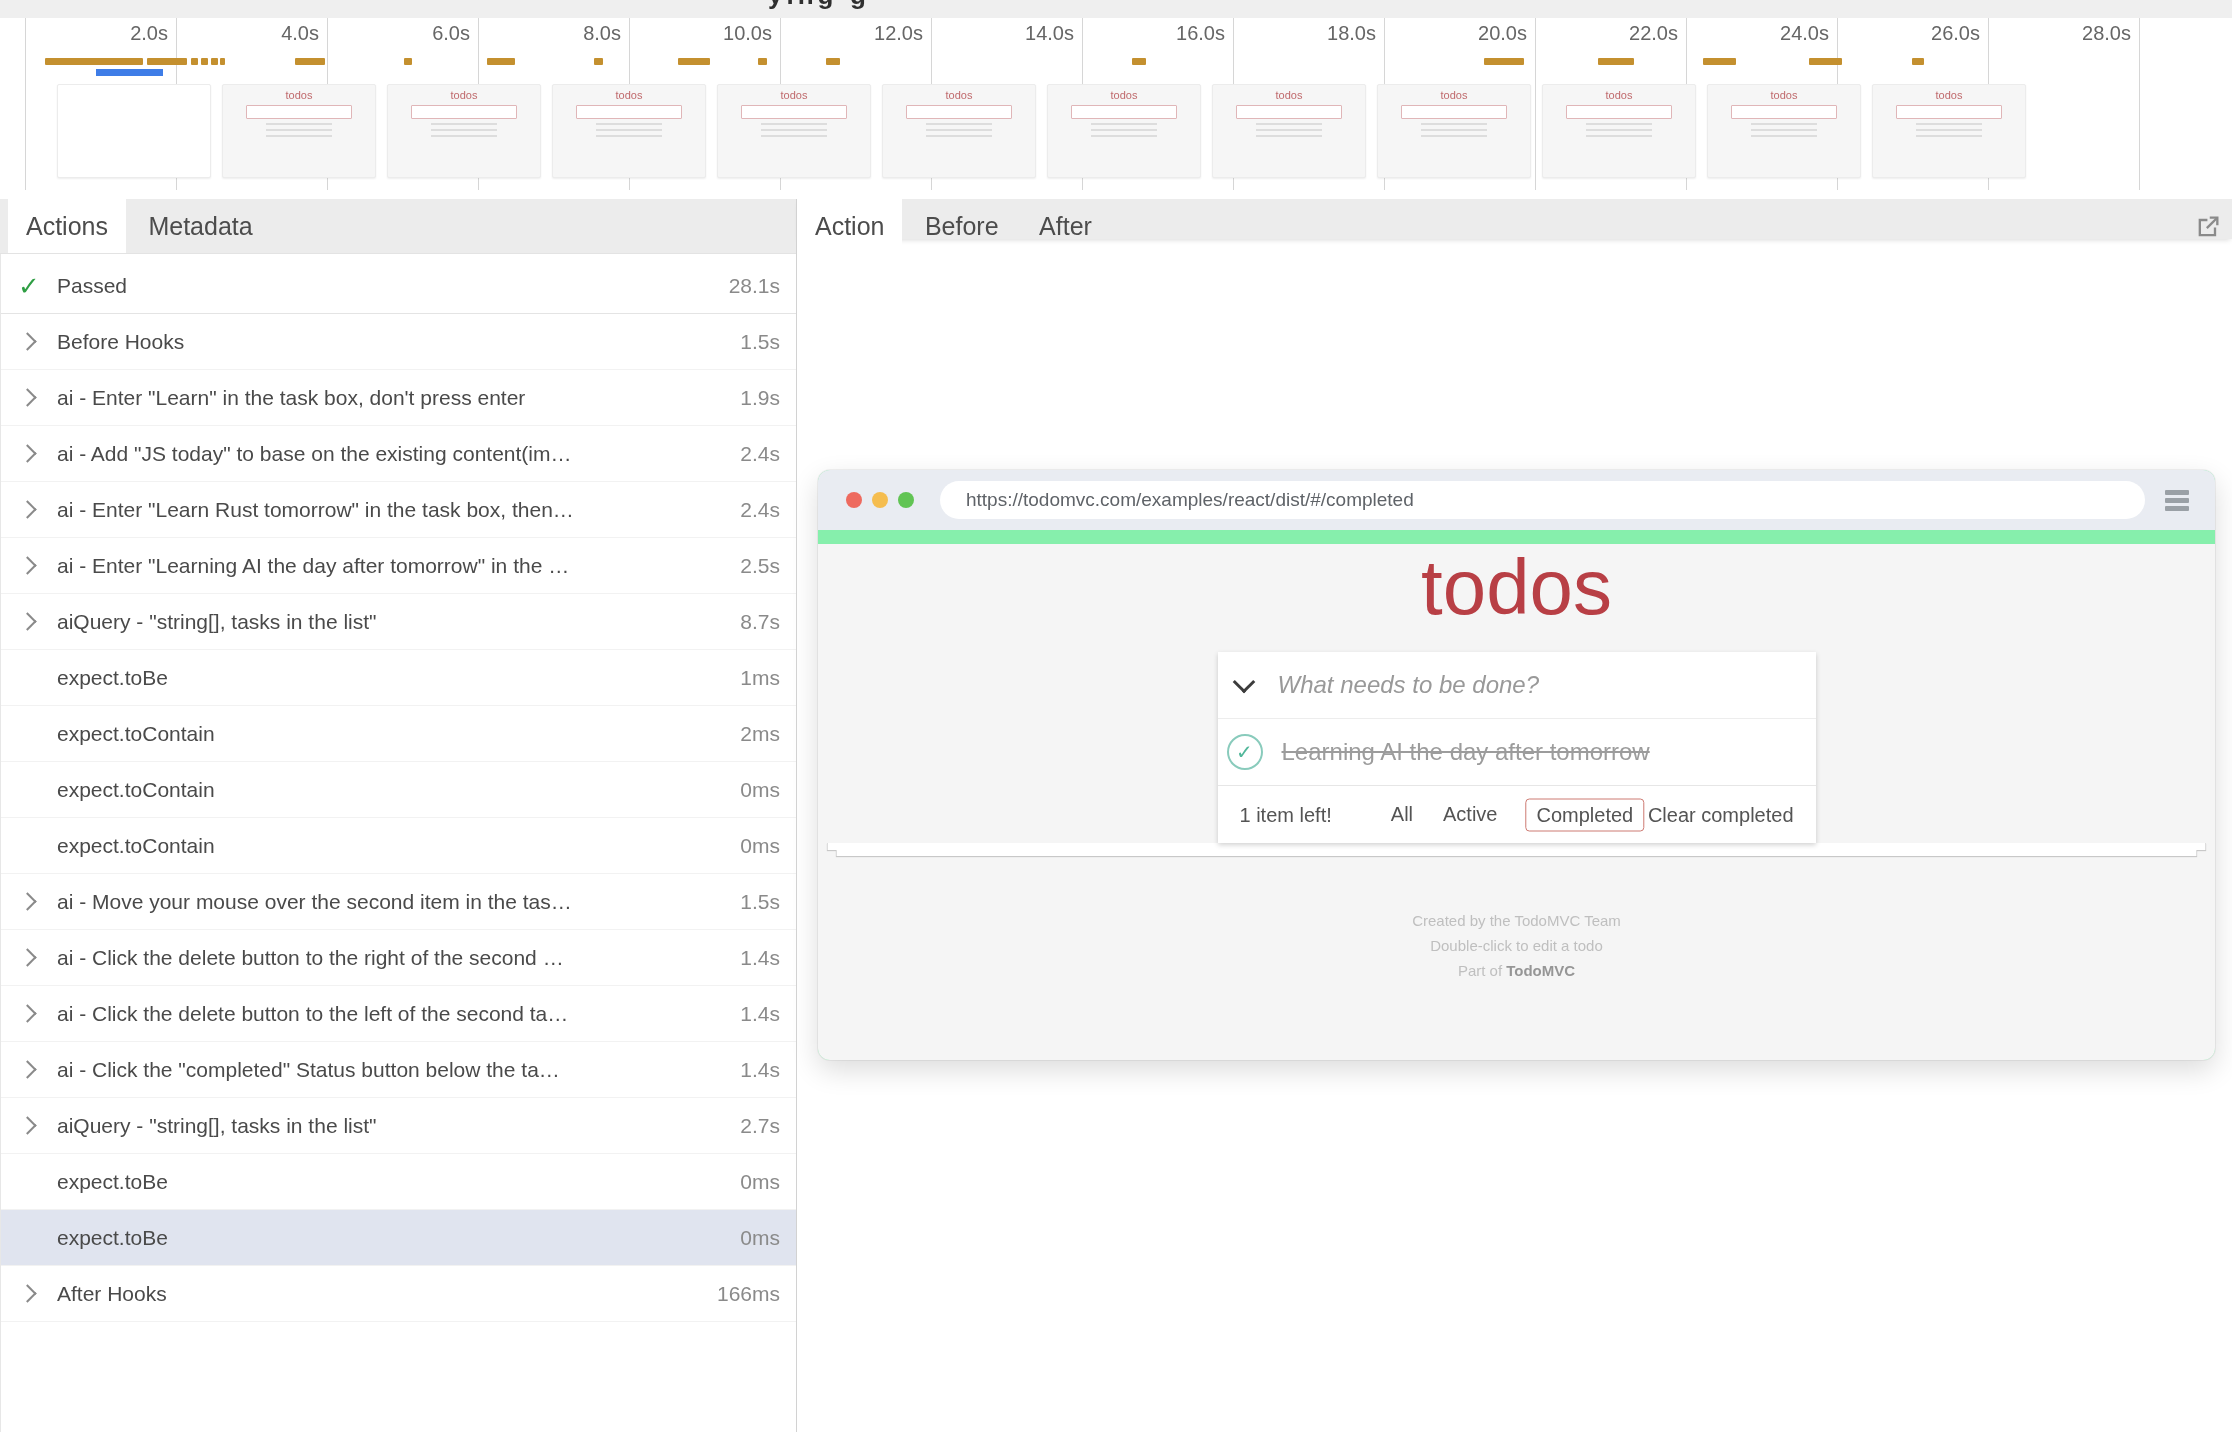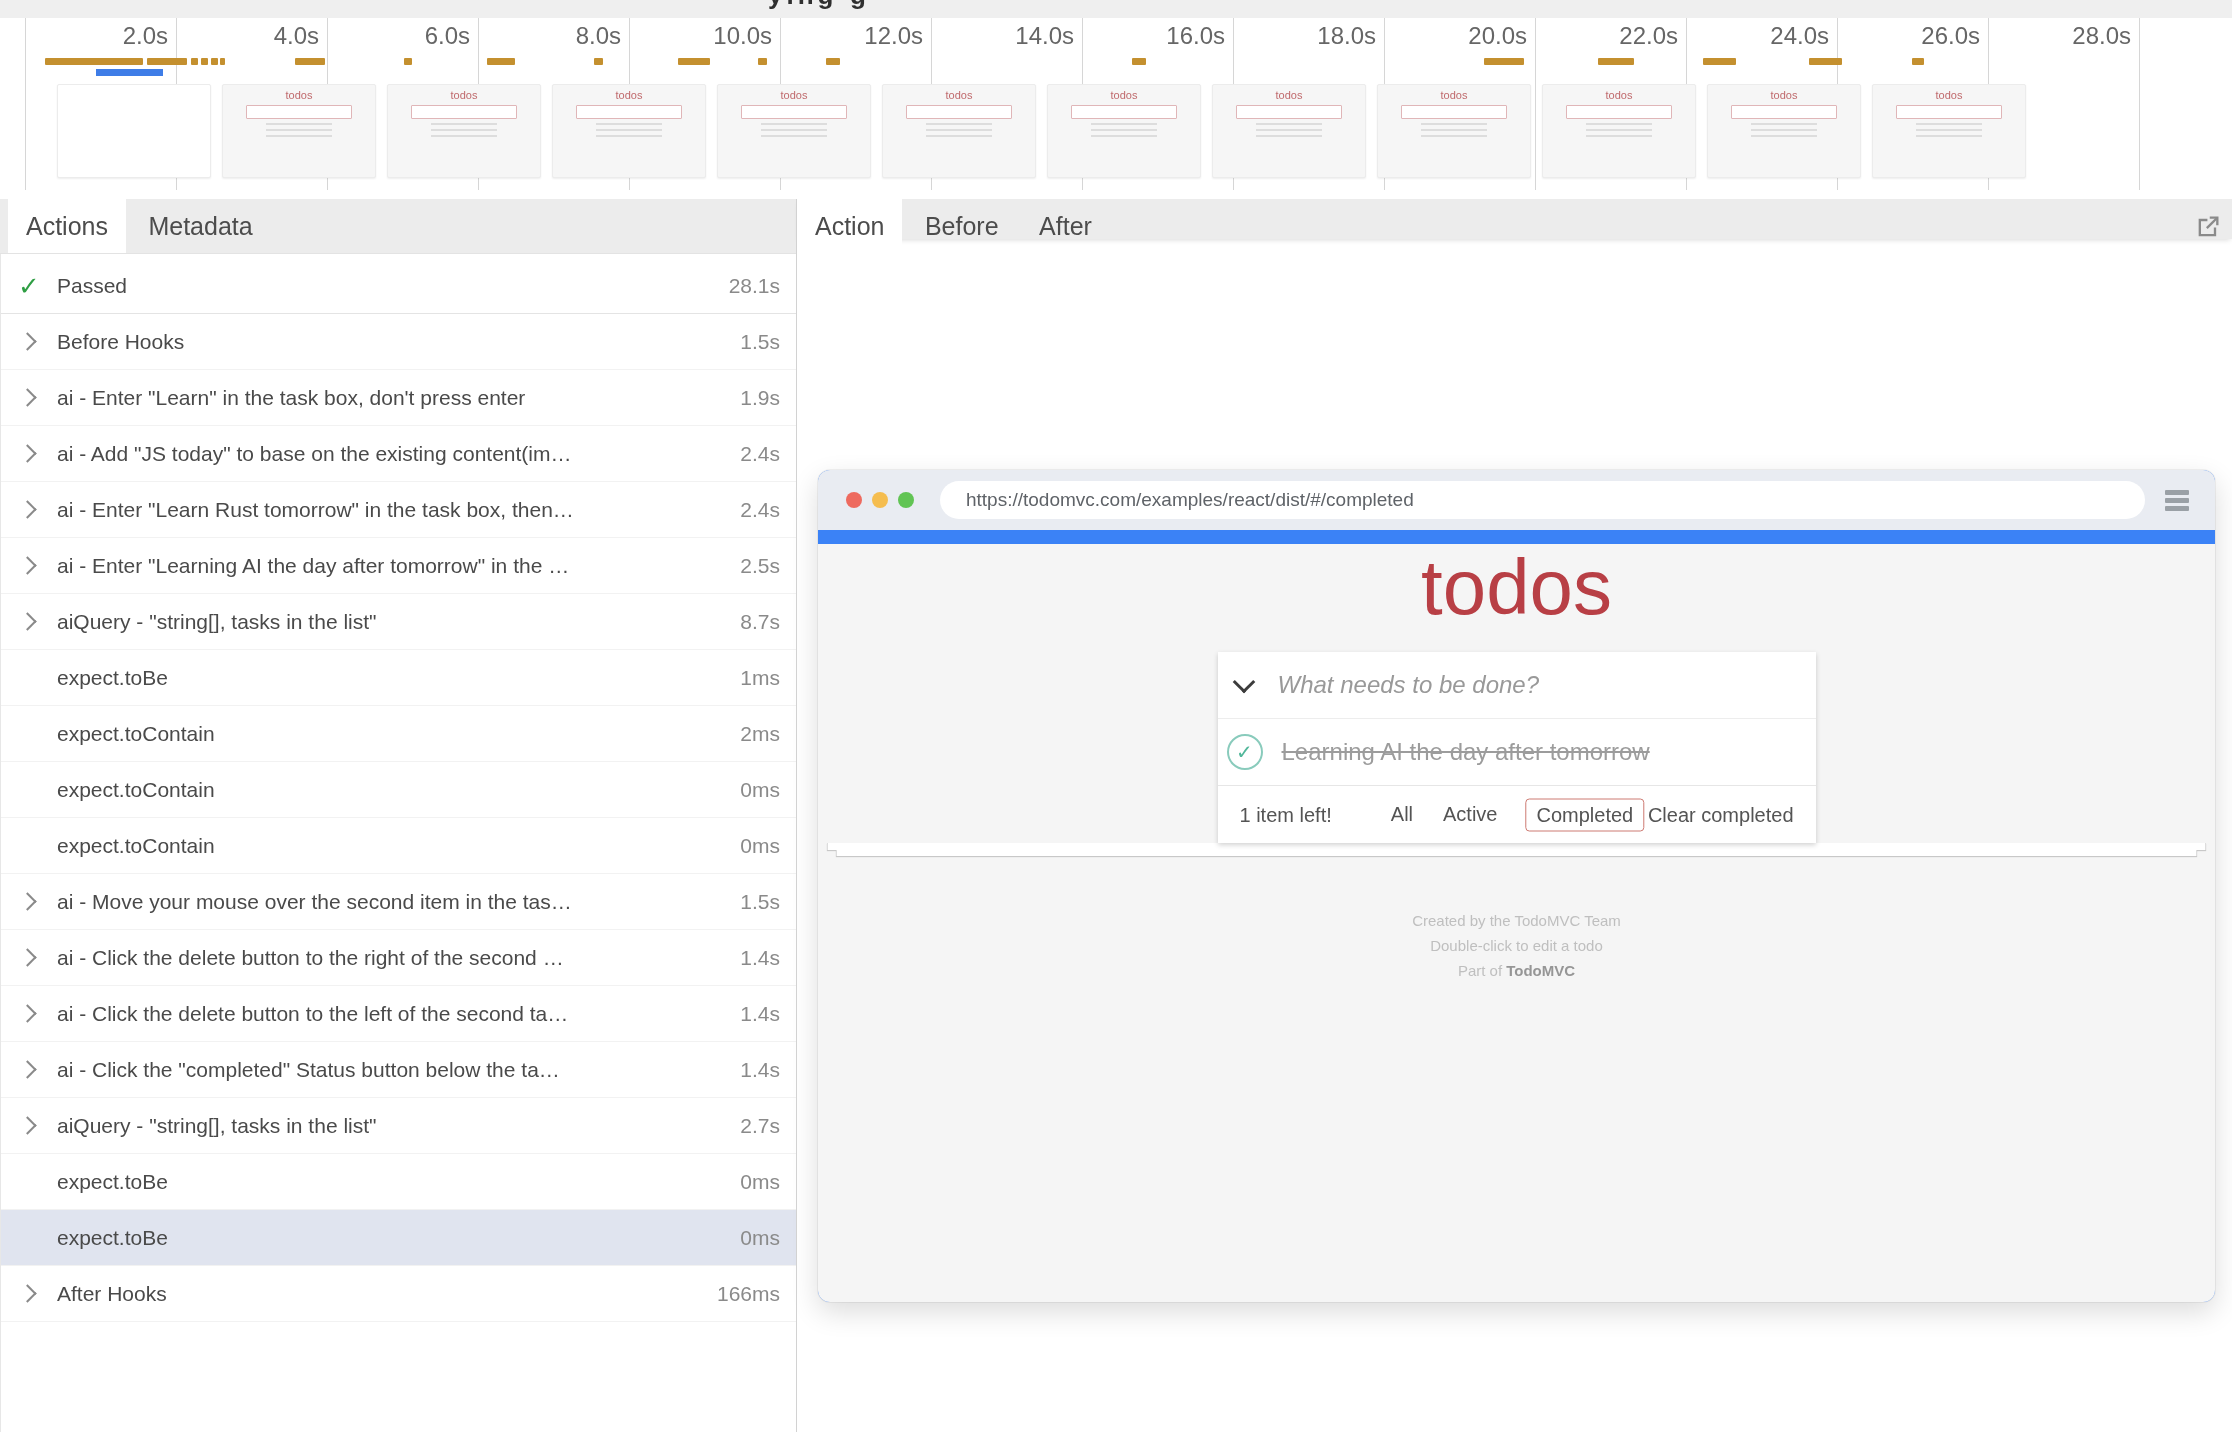--- a/index.html
+++ b/index.html
@@ -6,21 +6,21 @@
   body{
     width:2232px;height:1432px;position:relative;overflow:hidden;
     font-family:"Liberation Sans",sans-serif;background:#ffffff;color:#4a4a4a;
     -webkit-font-smoothing:antialiased;
   }
   
   #timeline{position:absolute;top:0;left:0;width:2232px;height:199px;background:#fff;}
   #topstrip{position:absolute;top:0;left:0;width:100%;height:18px;background:#efefef;overflow:hidden;}
   #topstrip .frag{position:absolute;left:768px;top:-20px;font-size:26px;font-weight:600;color:#2f2f2f;letter-spacing:4px;}
   .gridline{position:absolute;top:18px;height:172px;width:1px;background:#d6d6d6;}
-  .tick-label{position:absolute;top:22px;font-size:24px;color:#666;transform:translateX(-100%);white-space:nowrap;text-align:right;}
+  .tick-label{position:absolute;top:22px;font-size:20px;color:#666;transform:translateX(-100%);white-space:nowrap;text-align:right;}
   .marker{position:absolute;top:58px;height:7px;border-radius:1px;}
   #selbar{position:absolute;top:69px;height:7px;}
   .cell{position:absolute;top:84px;height:92px;background:#f6f6f6;border:1px solid #ececec;border-radius:2px;
         box-shadow:0 1px 2px rgba(0,0,0,0.07);overflow:hidden;}
   .cell.first{background:#fff;}
   .cell .ttitle{font-size:11px;color:#c06a6d;text-align:center;margin-top:4px;line-height:12px;}
   .cell .sketchbox{width:68%;height:12px;border:1px solid #e0b6b8;background:#fff;margin:4px auto 2px;border-radius:1px;}
   .cell .sline{width:44%;height:2px;background:#ddd;margin:4px auto 0;}
   
   #left-tabs{position:absolute;top:199px;left:0;width:796px;height:54px;background:#ececec;border-bottom:1px solid #e3e3e3;}
@@ -36,22 +36,22 @@
   .row{height:56px;display:flex;align-items:center;border-bottom:1px solid #f2f2f2;box-sizing:border-box;}
   .row.selected{background:#e0e4ef;}
   .row.status{border-bottom:1px solid #e4e4e4;}
   .icon-slot{width:56px;min-width:56px;display:flex;align-items:center;justify-content:center;}
   .chev{width:11px;height:11px;border-top:2px solid #8a8a8a;border-right:2px solid #8a8a8a;transform:rotate(45deg);margin-right:3px;}
   .checkmark{font-size:26px;line-height:26px;}
   .row-label{font-size:21px;color:#4a4a4a;white-space:nowrap;overflow:hidden;}
   .row-duration{margin-left:auto;padding-right:16px;font-size:21px;color:#8a8a8a;white-space:nowrap;}
   
   #right-panel{position:absolute;top:254px;left:797px;right:0;bottom:0;background:#fff;}
-  #bwindow{position:absolute;left:21px;top:216px;width:1397px;height:832px;border-radius:12px;overflow:hidden;
-           box-shadow:0 0 0 1px rgba(0,0,0,0.05),0 10px 28px rgba(0,0,0,0.14);background:#3b82f6;}
+  #bwindow{position:absolute;left:21px;top:216px;width:1397px;height:590px;border-radius:12px;overflow:hidden;
+           box-shadow:0 0 0 1px rgba(0,0,0,0.05),0 10px 28px rgba(0,0,0,0.14);background:#86efac;}
   #chrome{height:60px;background:#e9ecf2;display:flex;align-items:center;}
   .light{width:16px;height:16px;border-radius:50%;margin-right:10px;}
   .light:first-child{margin-left:28px;}
   #urlbar{flex:1;height:38px;background:#fff;border-radius:19px;margin-left:16px;line-height:38px;padding-left:26px;
           font-size:19px;color:#5f6368;white-space:nowrap;overflow:hidden;}
   #menu{width:24px;margin:0 26px 0 20px;}
   #menu div{height:5px;background:#9aa0a6;margin:3px 0;border-radius:1px;}
   #appview{height:772px;background:#f5f5f5;position:relative;}
   #app-title{text-align:center;font-size:78px;font-weight:100;color:#b83f45;margin:14px 0 0;line-height:86px;}
   #card{width:598px;margin:22px auto 0;background:#fff;box-shadow:0 2px 5px rgba(0,0,0,0.18);position:relative;}

